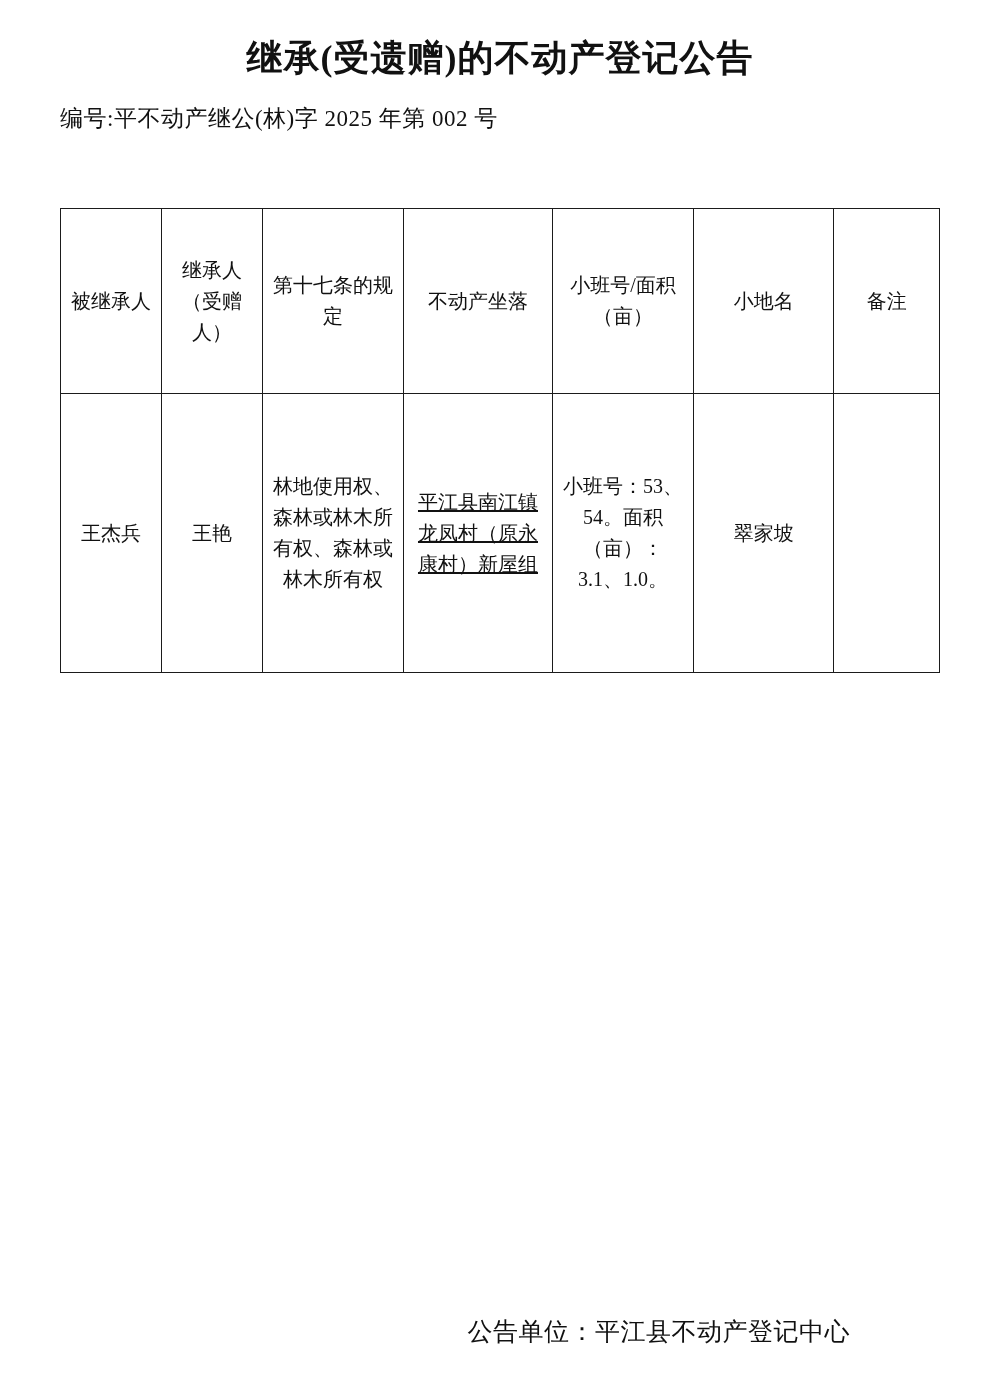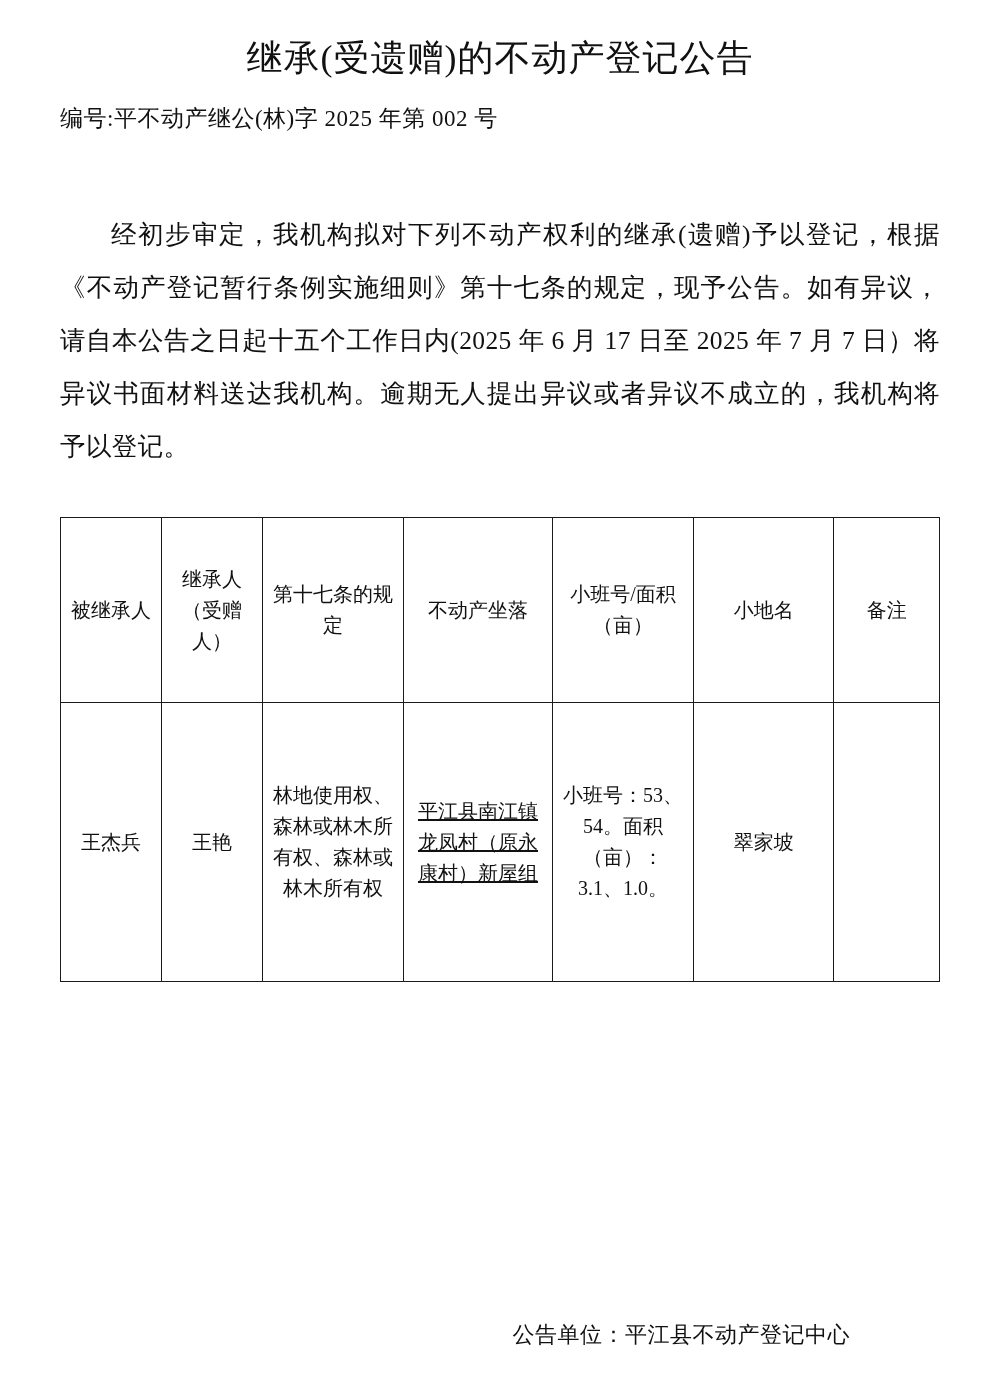--- a/index.html
+++ b/index.html
@@ -18,21 +18,21 @@
   .page {
     position: relative;
     width: 1000px;
     height: 1400px;
     box-sizing: border-box;
     padding: 22px 60px 0 60px;
   }
   .doc-title {
     text-align: center;
     font-size: 36px;
-    font-weight: normal;
+    font-weight: bold;
     letter-spacing: 1px;
     margin: 14px 0 0 0;
     line-height: 1.25;
   }
   .doc-number {
     text-align: left;
     font-size: 23px;
     margin: 22px 0 0 0;
     letter-spacing: 0.5px;
   }
@@ -84,42 +84,41 @@
   }
   .c3 { max-width: 130px; }
   .c4 { max-width: 140px; text-decoration: underline; }
   .c5 { max-width: 120px; }
   .footer {
     position: absolute;
     left: 44px;
     right: 60px;
     bottom: 42px;
     text-align: right;
-    font-size: 22px;
+    font-size: 25px;
     line-height: 2.1;
     letter-spacing: 0.5px;
   }
   .footer .unit {
     padding-right: 90px;
   }
   .footer .date {
     padding-right: 160px;
   }
 </style>
 </head>
 <body>
 
 <div class="page">
 
   <h1 class="doc-title">继承(受遗赠)的不动产登记公告</h1>
 
   <div class="doc-number">编号:平不动产继公(林)字 2025 年第 002 号</div>
 
   <div class="body-text">
-    <p>经初步审定，我机构拟对下列不动产权利的继承(遗赠)予以登记，根据《不动产登记暂行条例实施细则》第十七条的规定，现予公告。如有异议，请自本公告之日起十五个工作日内(2025 年 6 月 17 日至 2025 年 7 月 7 日）将异议书面材料送达我机构。逾期无人提出异议或者异议不成立的，我机构将予以登记。</p>
   </div>
 
   <table class="reg-table">
     <colgroup>
       <col class="col-1">
         <col class="col-2">
         <col class="col-3">
         <col class="col-4">
         <col class="col-5">
         <col class="col-6">

